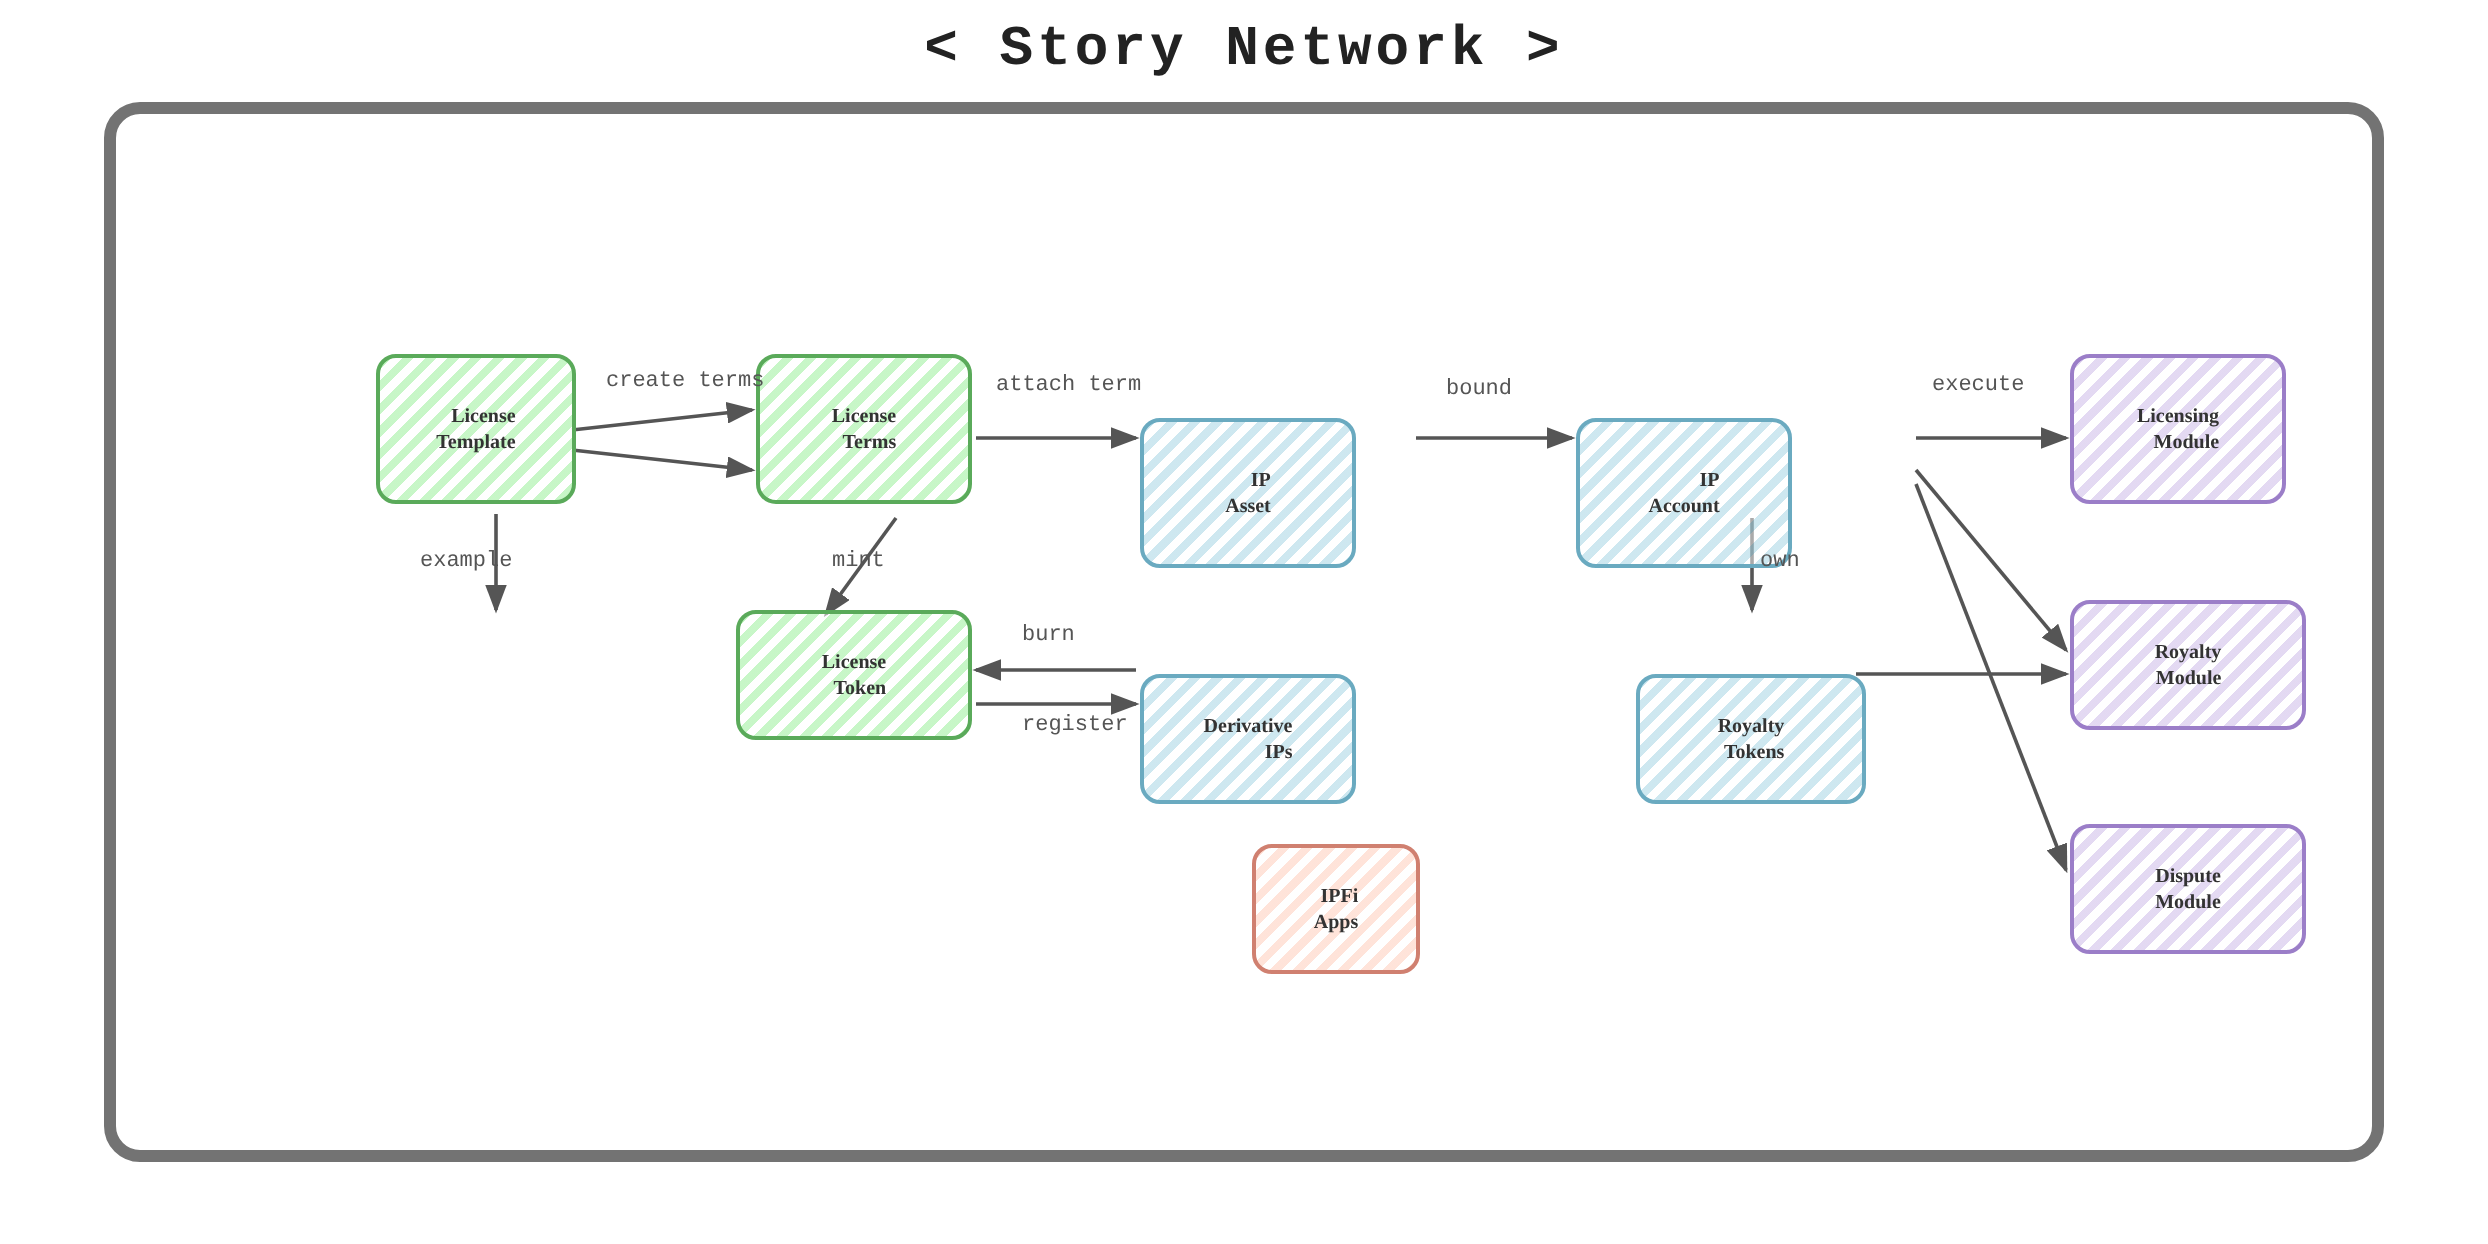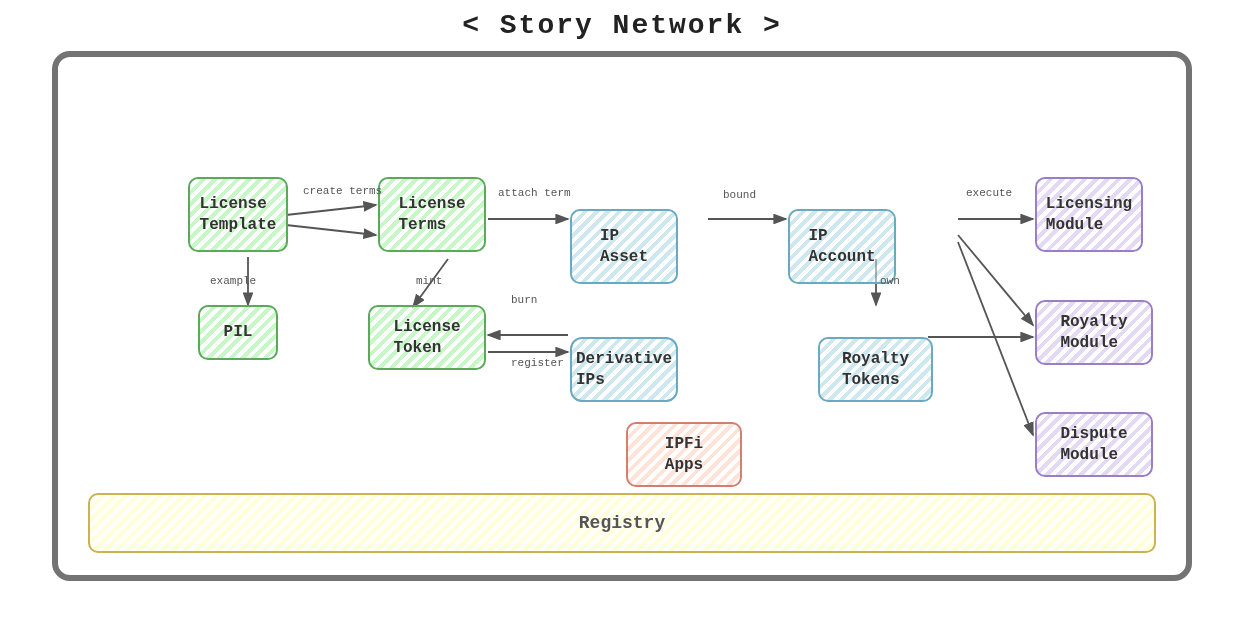--- a/index.html
+++ b/index.html
@@ -36,23 +36,23 @@
       padding: 10px;
     }
 
     
     .node {
       position: absolute;
       border-radius: 10px;
       display: flex;
       align-items: center;
       justify-content: center;
-      text-align: left;
-      font-size: 16px;
-      font-family: Liberation Mono, monospace;
+      text-align: right;
+      font-size: 10px;
+      font-family: Liberation Serif, serif;
       font-weight: bold;
       line-height: 1.3;
       border: 2px solid #555;
       z-index: 10;
     }
 
     
     .node-green {
       background: repeating-linear-gradient(
         135deg,
@@ -206,50 +206,47 @@
     <line x1="870" y1="280" x2="975" y2="280" marker-end="url(#arrowhead)"></line>
   </svg>
 
   <span class="edge-label" style="left: 245px; top: 128px;">create
 terms</span>
   <span class="edge-label" style="left: 152px; top: 218px;">example</span>
   <span class="edge-label" style="left: 440px; top: 130px;">attach
 term</span>
   <span class="edge-label" style="left: 358px; top: 218px;">mint</span>
   <span class="edge-label" style="left: 665px; top: 132px;">bound</span>
-  <span class="edge-label" style="left: 453px; top: 237px;">burn</span>
+  <span class="edge-label" style="left: 453px; top: 255px;">burn</span>
   <span class="edge-label" style="left: 453px; top: 300px; text-align: center;">register</span>
   <span class="edge-label" style="left: 822px; top: 218px;">own</span>
   <span class="edge-label" style="left: 908px; top: 130px;">execute</span>
 
   <div class="node node-green" style="left: 130px; top: 120px; width: 100px; height: 75px;">
     <span style="white-space:pre-line;">License
 Template</span>
   </div>
 
-  <div class="node node-green" style="left: 140px; top: 248px; width: 80px; height: 55px;">
-    <span>PIL</span>
-  </div>
 
   <div class="node node-green" style="left: 320px; top: 120px; width: 108px; height: 75px;">
     <span style="white-space:pre-line;">License
 Terms</span>
   </div>
 
   <div class="node node-green" style="left: 310px; top: 248px; width: 118px; height: 65px;">
     <span style="white-space:pre-line;">License
 Token</span>
   </div>
 
   <div class="node node-blue" style="left: 512px; top: 120px; width: 108px; height: 75px;">
     <span style="white-space:pre-line;">IP
 Asset</span>
   </div>
 
-  <div class="node node-blue" style="left: 512px; top: 248px; width: 108px; height: 65px; border-radius: 12px;">
+  <div class="node node-blue" style="left: 512px; top: 248px; width: 108px; height: 65px;">
     <span style="white-space:pre-line;">Derivative
 IPs</span>
   </div>
 
   <div class="node node-blue" style="left: 730px; top: 120px; width: 108px; height: 75px;">
     <span style="white-space:pre-line;">IP
 Account</span>
   </div>
 
   <div class="node node-blue" style="left: 760px; top: 248px; width: 115px; height: 65px;">
@@ -265,22 +262,19 @@
   <div class="node node-purple" style="left: 977px; top: 243px; width: 118px; height: 65px;">
     <span style="white-space:pre-line;">Royalty
 Module</span>
   </div>
 
   <div class="node node-purple" style="left: 977px; top: 355px; width: 118px; height: 65px;">
     <span style="white-space:pre-line;">Dispute
 Module</span>
   </div>
 
-  <div class="node node-pink" style="left: 568px; top: 365px; width: 116px; height: 65px;">
+  <div class="node node-pink" style="left: 568px; top: 365px; width: 84px; height: 65px;">
     <span style="white-space:pre-line;">IPFi
 Apps</span>
   </div>
 
-  <div class="registry-bar">
-    <span>Registry</span>
-  </div>
 
 </div>
 
 </body></html>

